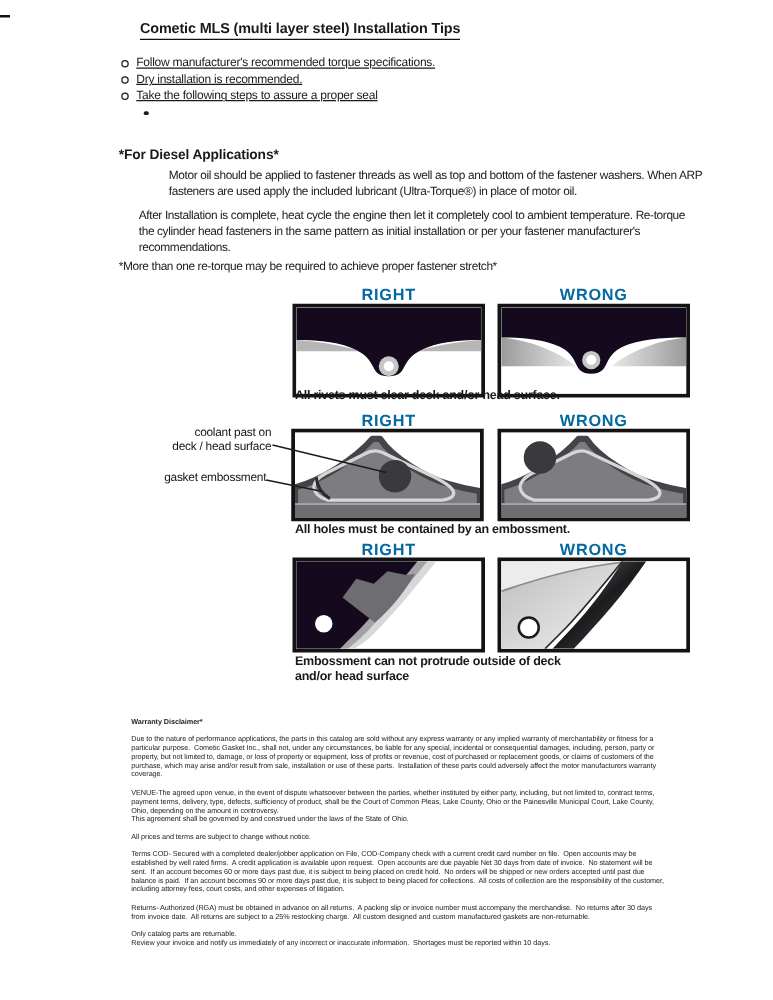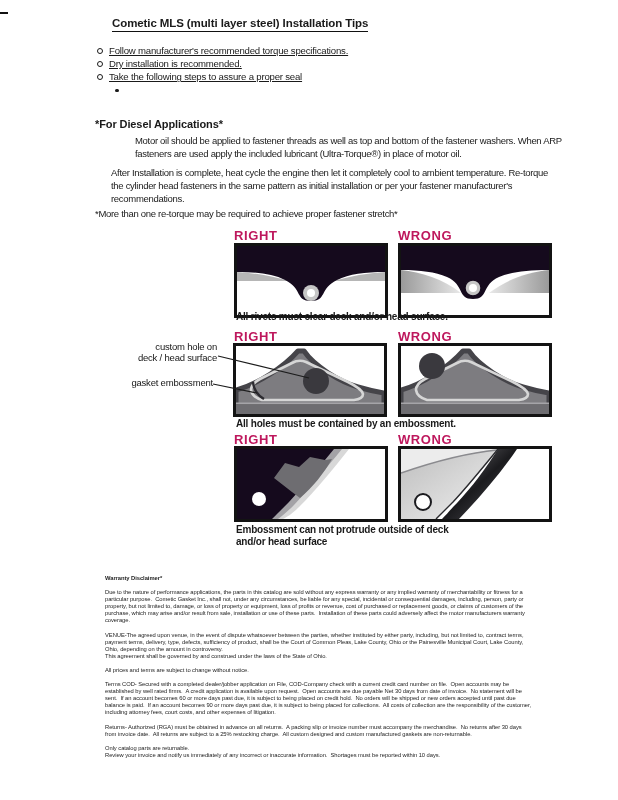--- a/index.html
+++ b/index.html
@@ -20,21 +20,21 @@
     position:absolute;left:0;top:4px;width:4px;height:4px;border-radius:50%;
     border:1.1px solid #1a1a1a;background:transparent;
   }
   .marker.filled{background:#1a1a1a;width:3.6px;height:3.6px;border:0;top:5px;}
   .h-diesel{left:95px;top:118px;font-size:11px;font-weight:700;letter-spacing:-0.1px;}
   .para{left:95px;width:442px;font-size:9.5px;line-height:13px;letter-spacing:-0.3px;}
   .p1{top:134px;margin-left:40px;}
   .p2{top:166px;margin-left:16px;}
   .p3{top:207px;}
 
-  .dg-header{width:154px;text-align:left;font-size:13px;font-weight:700;letter-spacing:0.6px;color:#be185d;}
+  .dg-header{width:154px;text-align:center;font-size:13px;font-weight:700;letter-spacing:0.6px;color:#0369a1;}
   .dg-box{width:148px;border:3px solid #131313;background:#fff;line-height:0;}
   .dg-box svg{display:block;}
   .caption{font-size:10px;font-weight:700;letter-spacing:-0.2px;line-height:11.5px;white-space:pre-line;}
 
   .h-s1{top:228px;} .box-s1{top:243px;height:69px;} .cap-s1{left:236px;top:311px;}
   .h-s2{top:329px;} .box-s2{top:343px;height:68px;} .cap-s2{left:236px;top:418px;}
   .h-s3{top:432px;} .box-s3{top:446px;height:70px;} .cap-s3{left:236px;top:524px;width:260px;}
   .col-left{left:234px;} .col-right{left:398px;} .col-left2{left:233px;}
 
   .callout{font-size:9.5px;letter-spacing:-0.2px;line-height:10.5px;text-align:right;width:102px;color:#161616;}
@@ -111,21 +111,21 @@
     <circle cx="72" cy="42" r="4" fill="#ffffff"></circle>
   </svg>
 </div>
 
 <div class="abs caption cap-s1">All rivets must clear deck and/or head surface.</div>
 
 <div class="abs dg-header h-s2 col-left">RIGHT</div>
 <div class="abs dg-header h-s2 col-right">WRONG</div>
 
 <div class="abs callout c1">
-  <div>custom hole on</div>
+  <div>coolant past on</div>
   <div>deck / head surface</div>
 </div>
 <div class="abs callout c2">gasket embossment</div>
 
 <svg class="abs leaders" width="240" height="62" viewBox="0 0 240 62">
   <line x1="108" y1="18" x2="199" y2="40" stroke="#1c1c1c" stroke-width="1.2"></line>
   <line x1="103" y1="46" x2="147" y2="55" stroke="#1c1c1c" stroke-width="1.2"></line>
 </svg>
 
 <div class="abs dg-box box-s2 col-left2">

